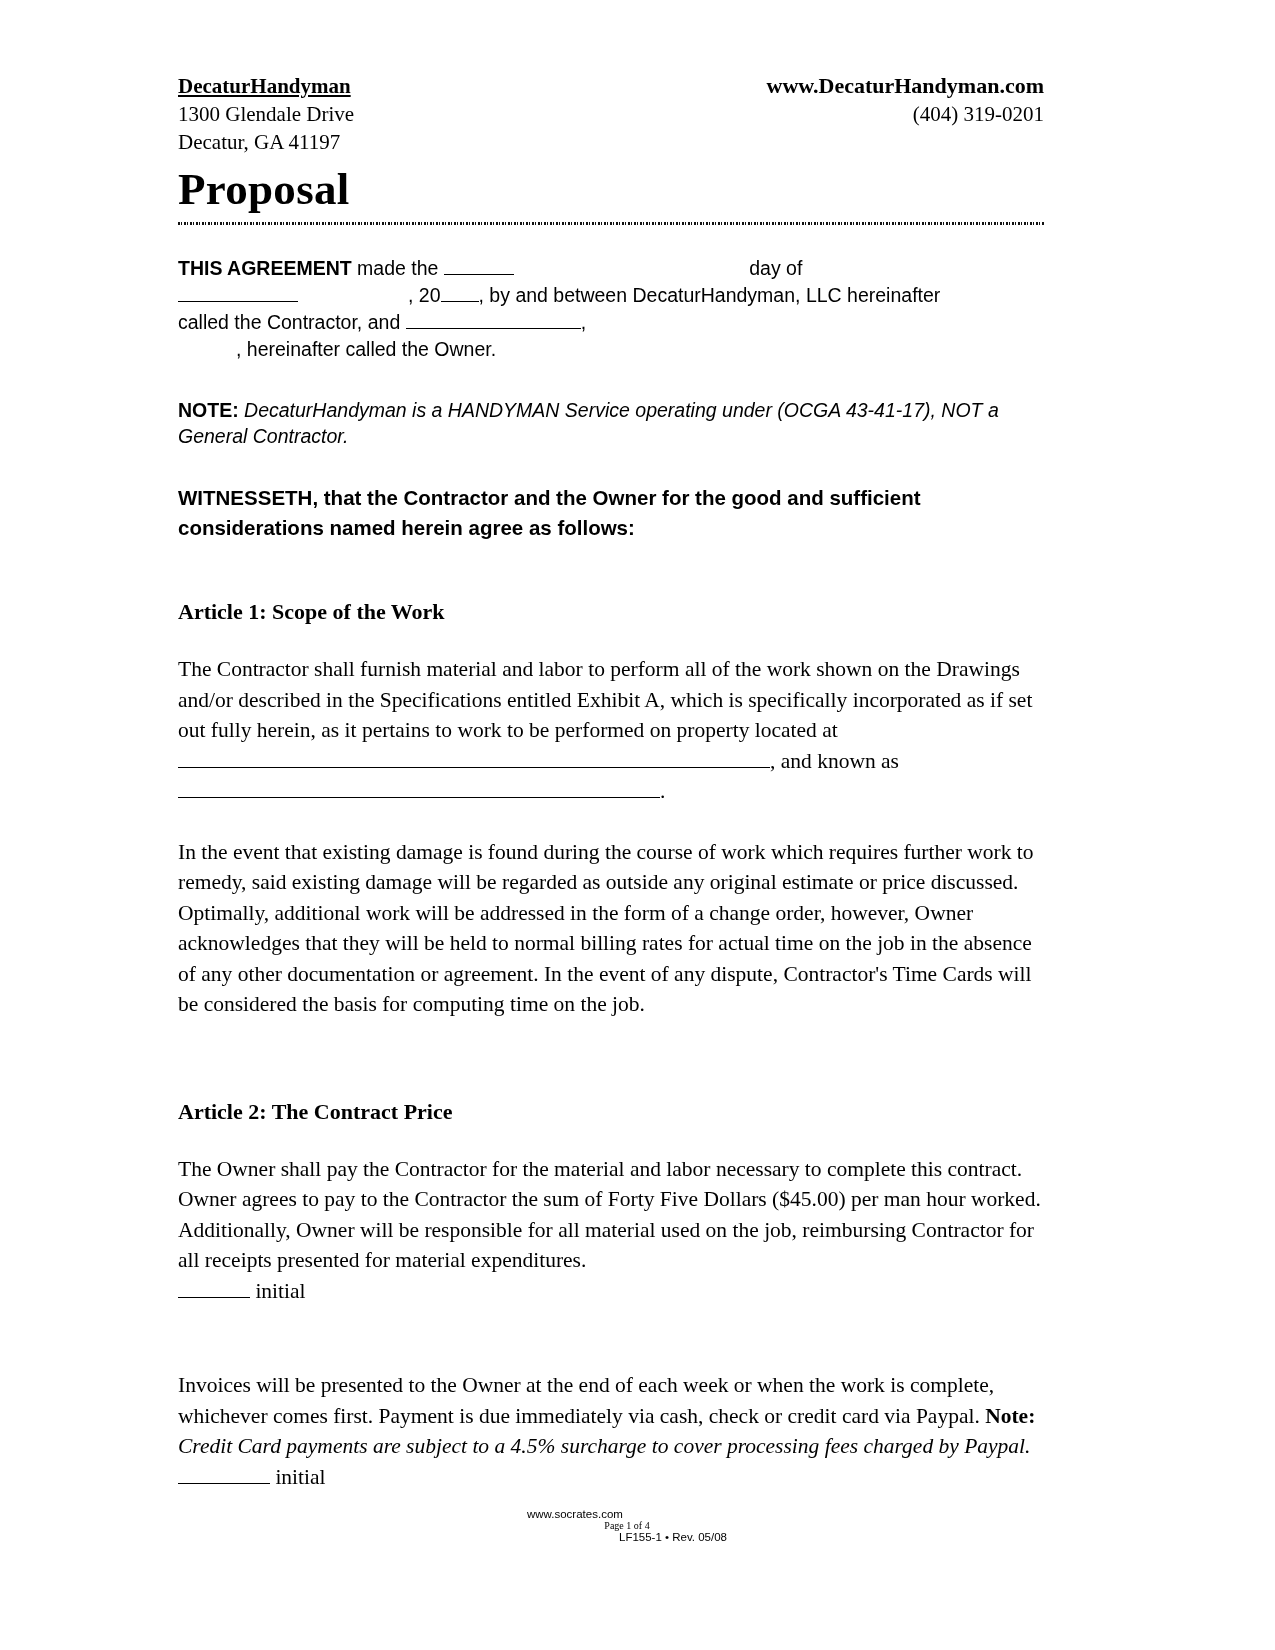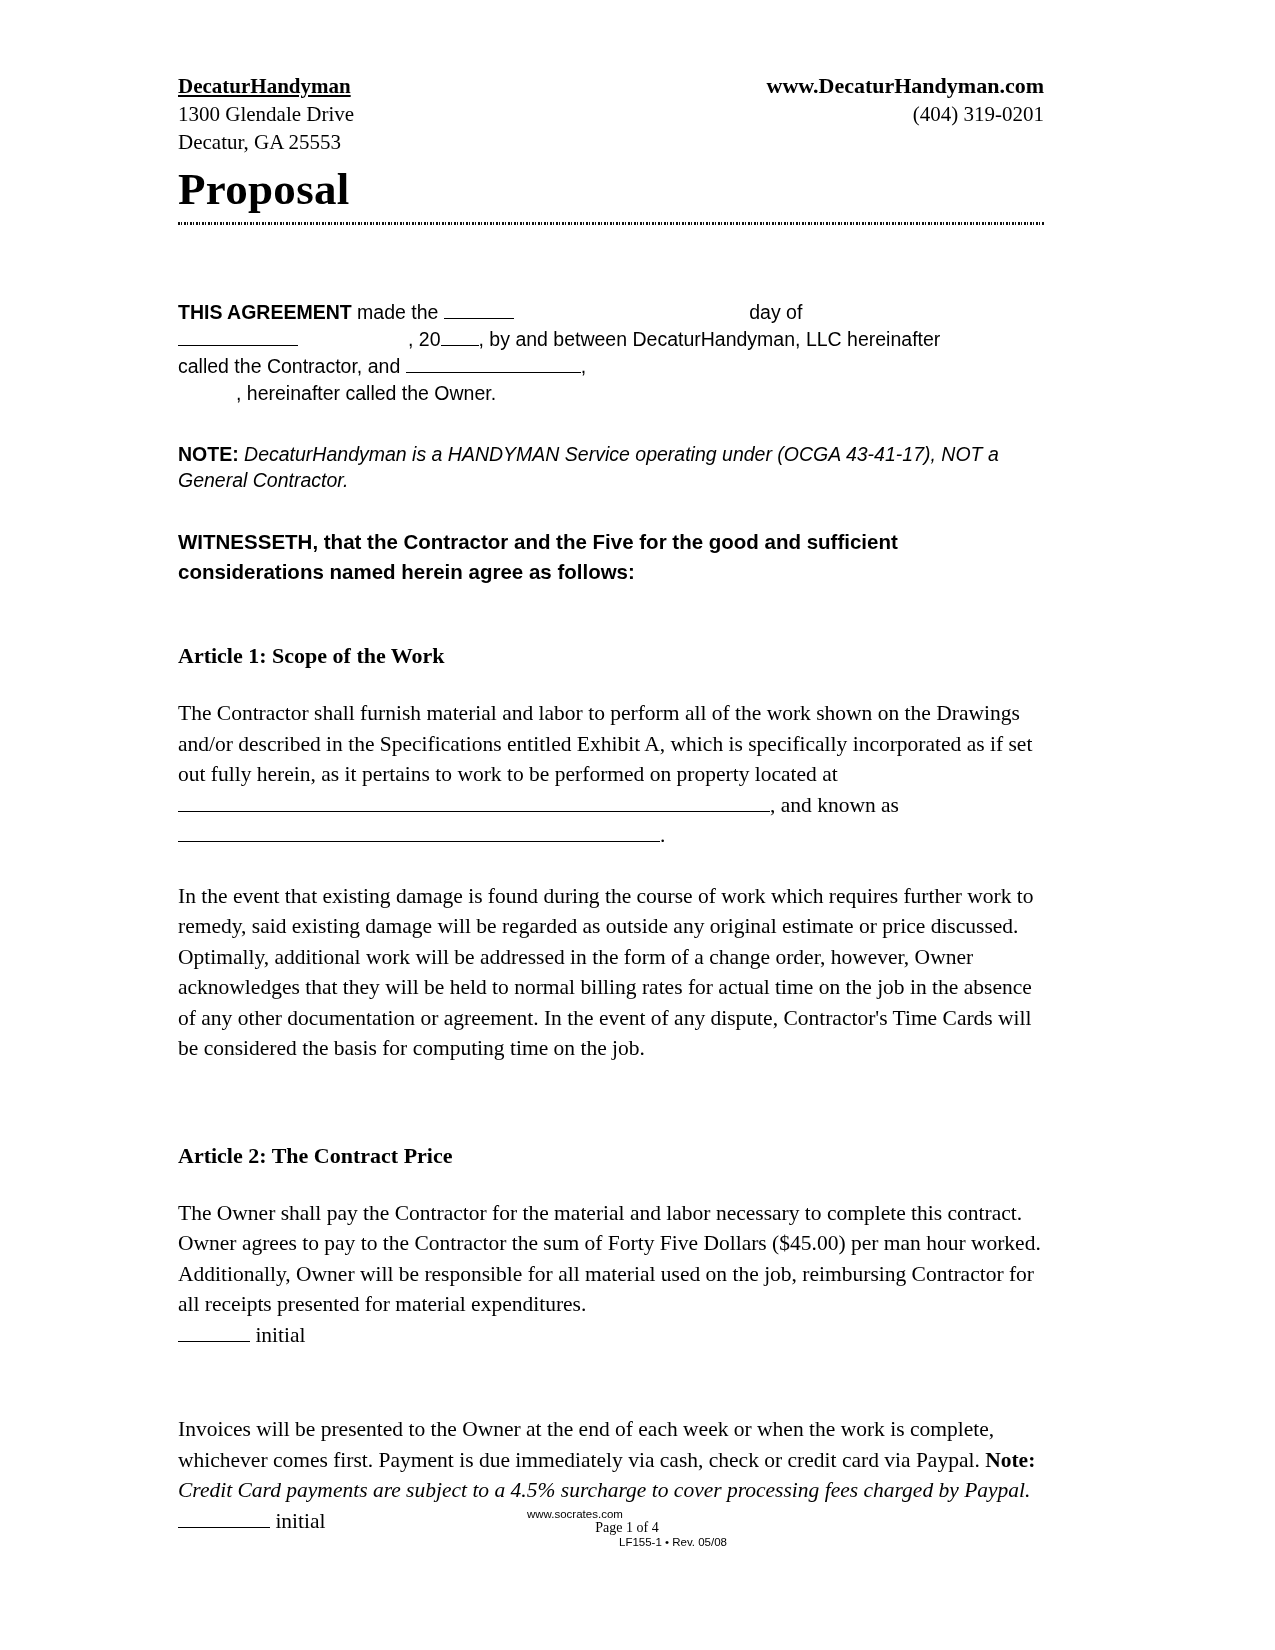--- a/index.html
+++ b/index.html
@@ -71,21 +71,20 @@
         #111 3px, #111 4px,
         transparent 4px, transparent 6px);
   }
 
   
   .body-area {
     position: absolute;
     left: 178px;
     top: 255px;
     width: 866px;
-    margin-top: 44px;
   }
 
   
   .sans {
     font-family: "Liberation Sans", "DejaVu Sans", sans-serif;
     color: #000;
   }
   .agreement {
     font-size: 19.5px;
     line-height: 27px;
@@ -159,54 +158,54 @@
     top: 1508px;
     width: 866px;
     display: flex;
     justify-content: space-between;
     align-items: center;
     font-family: "Liberation Sans", "DejaVu Sans", sans-serif;
     font-size: 11.5px;
     color: #000;
     flex-direction: column;
   }
-  .footer .mid { flex: 1; text-align: left; font-size: 14px;
+  .footer .mid { flex: 1; text-align: left; font-size: 10px;
                  font-family: "Liberation Serif","DejaVu Serif",serif; }
   .footer .left { width: 200px; text-align: left; }
   .footer .right { width: 200px; text-align: right; }
 </style>
 </head>
 <body>
 
 <div class="page">
 
   <div class="header">
     <div class="header-row">
       <div class="company-block">
         <div class="company-name">DecaturHandyman</div>
         <div>1300 Glendale Drive</div>
-        <div>Decatur, GA 25553</div>
+        <div>Decatur, GA 41197</div>
       </div>
       <div class="contact-block">
         <div class="website">www.DecaturHandyman.com</div>
         <div>(404) 319-0201</div>
       </div>
     </div>
     <div class="doc-title">Proposal</div>
   </div>
 
   <div class="rule"></div>
 
   <div class="body-area">
 
     <p class="sans agreement"><b>THIS AGREEMENT</b><span> made the </span><span class="blank-s w70"></span><span class="gap-day"></span><span> day of</span><br><span class="blank-s w120"></span><span class="gap-day" style="width:110px"></span><span>, 20</span><span class="blank-s w38"></span><span>, by and between DecaturHandyman, LLC hereinafter</span><br><span>called the Contractor, and </span><span class="blank-s w175"></span><span>,</span><br><span style="display:inline-block;width:58px"></span><span>, hereinafter called the Owner.</span></p>
 
     <p class="sans note-block"><span class="lbl">NOTE:</span><span class="txt"> DecaturHandyman is a HANDYMAN Service operating under (OCGA 43-41-17), NOT a General Contractor.</span></p>
 
-    <p class="sans witness">WITNESSETH, that the Contractor and the Five for the good and sufficient considerations named herein agree as follows:</p>
+    <p class="sans witness">WITNESSETH, that the Contractor and the Owner for the good and sufficient considerations named herein agree as follows:</p>
 
     <div class="sp-55"></div>
 
     <p class="serif article-head">Article 1: Scope of the Work</p>
     <div class="sp-28"></div>
     <p class="serif para"><span>The Contractor shall furnish material and labor to perform all of the work shown on the Drawings and/or described in the Specifications entitled Exhibit A, which is specifically incorporated as if set out fully herein, as it pertains to work to be performed on property located at </span><span class="fill-line fl-long"></span><span>, and known as</span><br><span class="fill-line fl-second"></span><span>.</span></p>
 
     <div class="sp-30"></div>
 
     <p class="serif para">In the event that existing damage is found during the course of work which requires further work to remedy, said existing damage will be regarded as outside any original estimate or price discussed. Optimally, additional work will be addressed in the form of a change order, however, Owner acknowledges that they will be held to normal billing rates for actual time on the job in the absence of any other documentation or agreement. In the event of any dispute, Contractor's Time Cards will be considered the basis for computing time on the job.</p>

